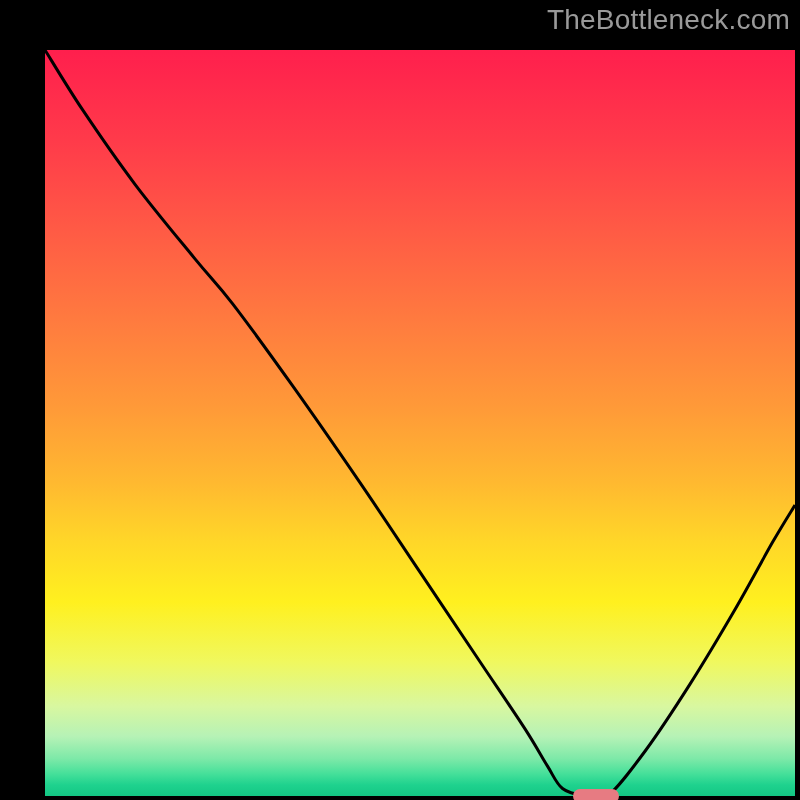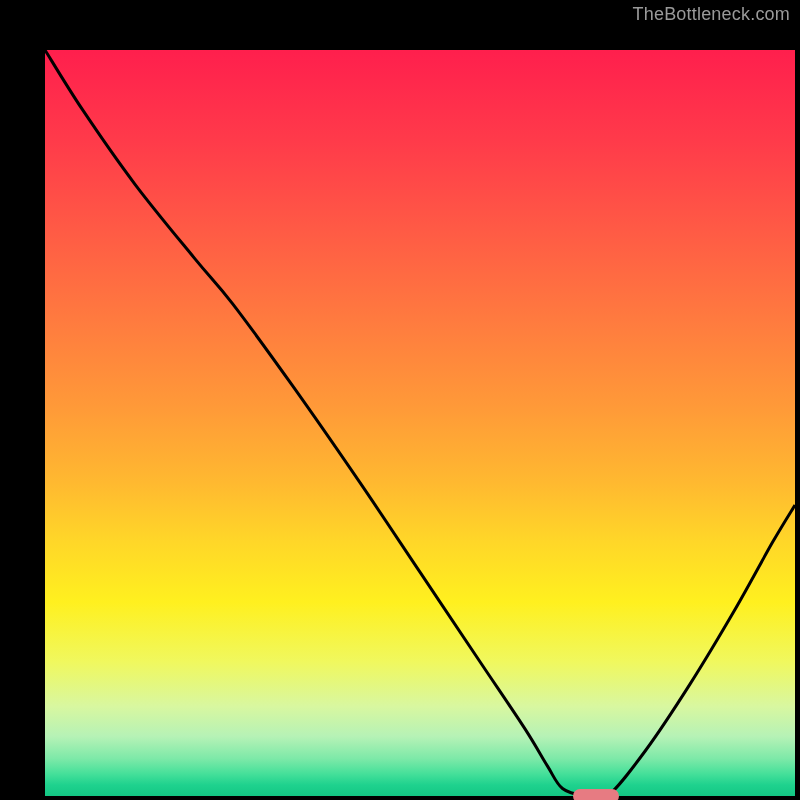--- a/index.html
+++ b/index.html
@@ -42,21 +42,21 @@
       #46e09a 97%,
       #1fd28e 98.5%,
       #13c784 100%
     );
   }
   .watermark {
     position: absolute;
     top: 4px;
     right: 10px;
     color: #9a9a9a;
-    font-size: 18px;
+    font-size: 28px;
     letter-spacing: 0.2px;
     user-select: none;
   }
   svg.curve {
     position: absolute;
     left: 0;
     top: 0;
     width: 100%;
     height: 100%;
     overflow: visible;

